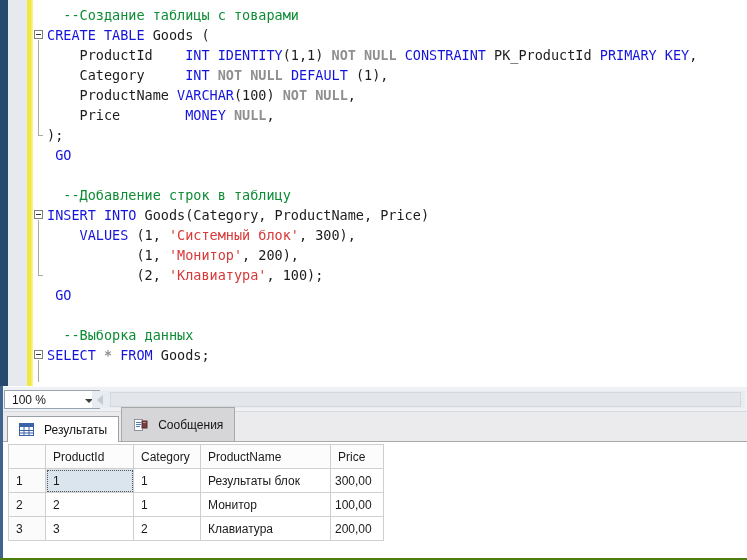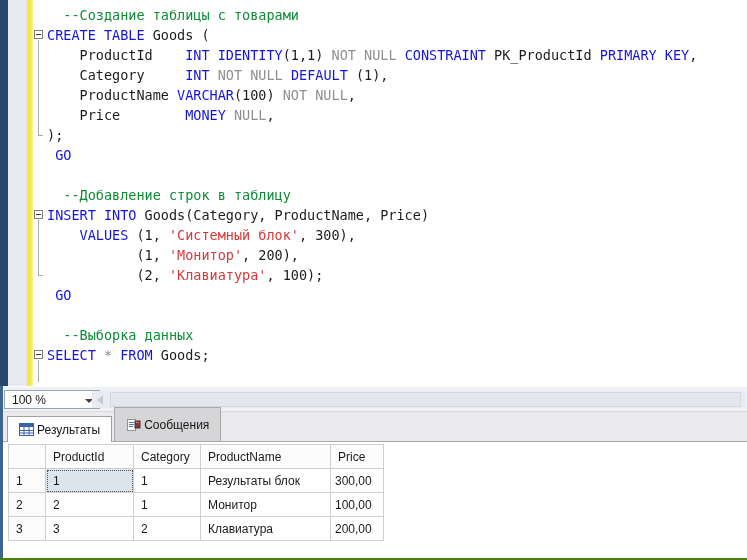--- a/index.html
+++ b/index.html
@@ -22,41 +22,41 @@
   .fold-line{position:absolute;left:5px;width:1px;background:#a8a8a8;}
   .fold-tick{position:absolute;left:5px;width:5px;height:1px;background:#a8a8a8;}
   .code{position:absolute;left:47px;top:5px;right:0;
     font-family:"DejaVu Sans Mono","Liberation Mono",monospace;
     font-size:13.5px;line-height:20px;color:var(--c-plain);white-space:pre;}
   .code-line{height:20px;}
   .tok-plain{color:var(--c-plain);}
   .tok-keyword{color:var(--c-keyword);}
   .tok-comment{color:var(--c-comment);}
   .tok-string{color:var(--c-string);}
-  .tok-gray{color:var(--c-gray);}
+  .tok-gray{color:var(--c-gray);font-weight:bold;}
 
   
   .zoombar{position:absolute;left:0;top:386px;width:747px;height:26px;box-sizing:border-box;
     background:#f0f1f4;border-top:1px solid #fdfdfd;border-bottom:1px solid #d7dade;}
   .zoom-select{position:absolute;left:4px;top:3px;width:96px;height:19px;box-sizing:border-box;
     background:#fff;border:1px solid #98a4b0;font-size:12px;color:#161616;
     display:flex;align-items:center;padding-left:7px;}
   .caret{position:absolute;right:6px;top:8px;width:0;height:0;
     border-left:4px solid transparent;border-right:4px solid transparent;border-top:4px solid #3f3f3f;}
   .hscroll{position:absolute;left:92px;right:2px;top:4px;height:17px;background:#e8ebef;}
   .scroll-left-arrow{position:absolute;left:5px;top:4px;width:0;height:0;
     border-top:5px solid transparent;border-bottom:5px solid transparent;border-right:6px solid #c4cad3;}
   .scroll-thumb{position:absolute;left:18px;right:4px;top:1px;height:15px;
     background:#e3e6ea;border:1px solid #d4d8dd;box-sizing:border-box;}
 
   
   .tabstrip{position:absolute;left:0;top:412px;width:747px;height:30px;box-sizing:border-box;
     background:#ebebed;border-bottom:1px solid #a9a9a9;
     display:flex;align-items:flex-end;padding-left:7px;gap:2px;}
-  .tab{display:inline-flex;align-items:center;gap:3px;padding:0 11px;font-size:12px;color:#141414;
+  .tab{display:inline-flex;align-items:center;gap:10px;padding:0 11px;font-size:12px;color:#141414;
     box-sizing:border-box;white-space:nowrap;}
   .tab.active{background:#fff;height:26px;margin-bottom:-1px;
     border:1px solid #9aa0a6;border-bottom:none;z-index:2;}
   .tab.inactive{background:#d6d6d8;height:34px;border:1px solid #a8a8a8;border-bottom:none;}
   .tab .icon{flex:0 0 auto;}
 
   
   .results-pane{position:absolute;left:0;top:442px;width:747px;bottom:0;background:#fff;}
   table.grid{position:absolute;left:8px;top:2px;border-collapse:collapse;table-layout:fixed;
     font-size:12px;color:#1a1a1a;}

